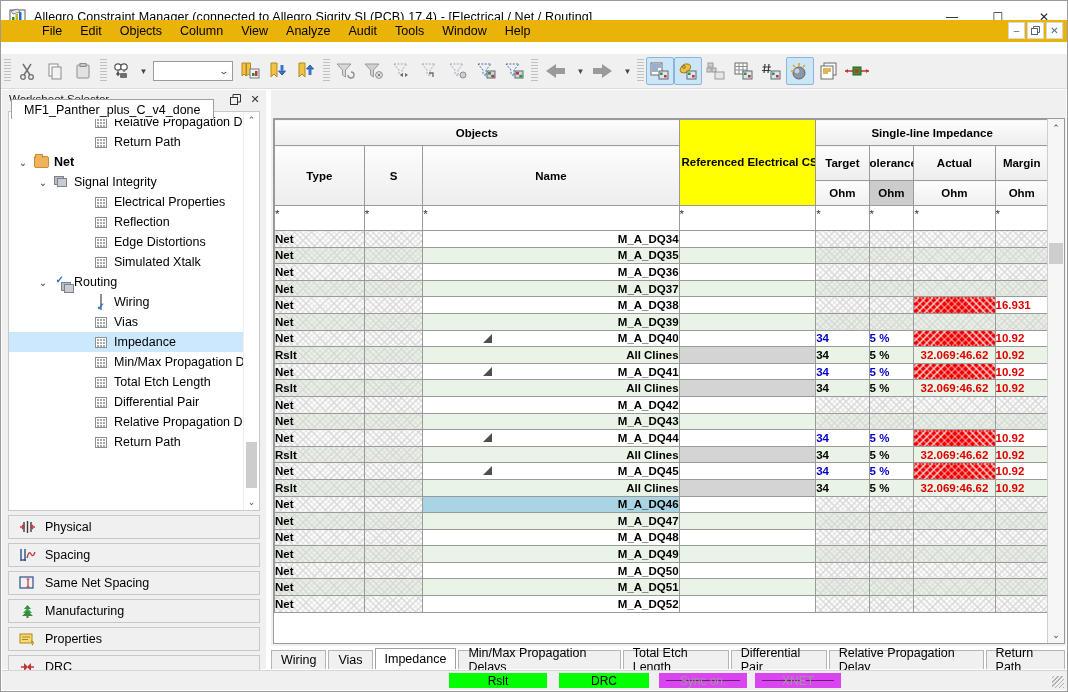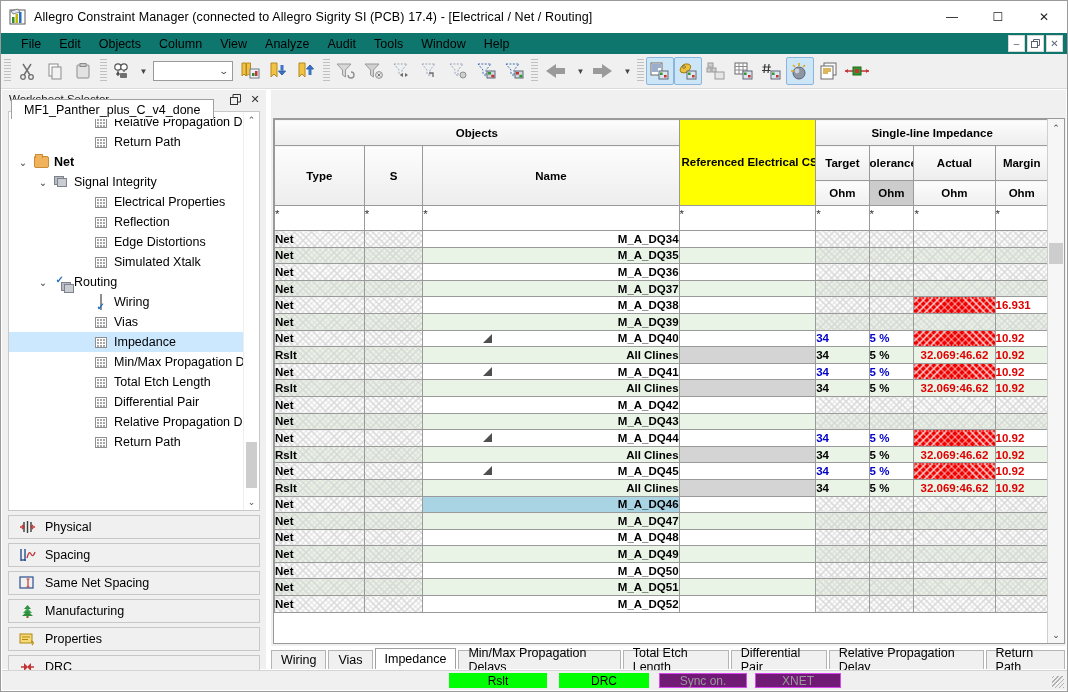--- a/index.html
+++ b/index.html
@@ -13,21 +13,21 @@
   #app { position:relative; width:1068px; height:692px; background:#ffffff; border:1px solid #9a9a9a; }
 
   
   .titlebar { position:absolute; left:0; top:0; width:1066px; height:31px; background:#ffffff; display:flex; align-items:center; }
   .titlebar .app-icon { width:18px; height:18px; margin-left:8px; margin-right:7px; position:relative; flex:none; }
   .titlebar .title-text { font-size:12.5px; color:#000; letter-spacing:0.1px; }
   .win-btns { position:absolute; right:0; top:0; display:flex; height:31px; }
   .win-btn { width:46px; height:31px; display:flex; align-items:center; justify-content:center; color:#222; font-size:12px; }
 
   
-  .menubar { position:absolute; left:0; top:32px; width:1066px; height:22px; background:#0f766e; display:flex; align-items:center; padding-left:11px; }
+  .menubar { position:absolute; left:0; top:19px; width:1066px; height:22px; background:#eab308; display:flex; align-items:center; padding-left:32px; }
   .menu-item { padding:2px 9px; font-size:12.5px; color:#000; cursor:default; }
   .mdi-btns { position:absolute; right:4px; top:2px; display:flex; gap:2px; }
   .mdi-btn { width:17px; height:17px; border:1px solid #d7d7d7; background:#fff; display:flex; align-items:center; justify-content:center; font-size:10px; color:#5a6374; }
 
   
   .toolbar { position:absolute; left:0; top:53px; width:1066px; height:35px; background:#f0f0f0;
              border-bottom:1px solid #dcdcdc; display:flex; align-items:center; }
   .tgrip { width:7px; height:24px; margin:0 2px 0 3px; flex:none;
            background:repeating-linear-gradient(to bottom, #b8b8b8 0 1px, transparent 1px 3px); opacity:.85; }
   .tbtn { width:28px; height:28px; display:flex; align-items:center; justify-content:center; position:relative; flex:none; }
@@ -110,21 +110,21 @@
 
   
   .tabbar { position:absolute; left:270px; top:647px; width:796px; height:21px; display:flex; align-items:flex-end; }
   .btab { height:19px; padding:0 9px; margin-right:2px; background:#f0f0f0; border:1px solid #b4b4b4;
           border-bottom:none; display:flex; align-items:center; font-size:12.5px; color:#000; }
   .btab.active { background:#fff; height:21px; border-color:#a0a0a0; }
   .statusbar { position:absolute; left:1px; bottom:1px; width:1065px; height:20px; background:#f0f0f0;
                border-top:1px solid #d4d4d4; display:flex; align-items:center; }
   .sfield { height:15px; display:flex; align-items:center; justify-content:center; font-size:12px; margin-left:4px; }
   .sfield.green { background:#00ff00; color:#000; }
-  .sfield.dim { color:#9a9a9a; border:1px solid #d946ef; background:#701a75; }
+  .sfield.dim { color:#9a9a9a; border:7px solid #d946ef; background:#701a75; }
   .grip { position:absolute; right:3px; bottom:2px; width:12px; height:12px;
           background:repeating-linear-gradient(-45deg,#b0b0b0 0 1px, transparent 1px 3px); }
 </style>
 </head>
 <body>
 
 <div id="app">
 
   <div class="titlebar">
     <span class="app-icon">

